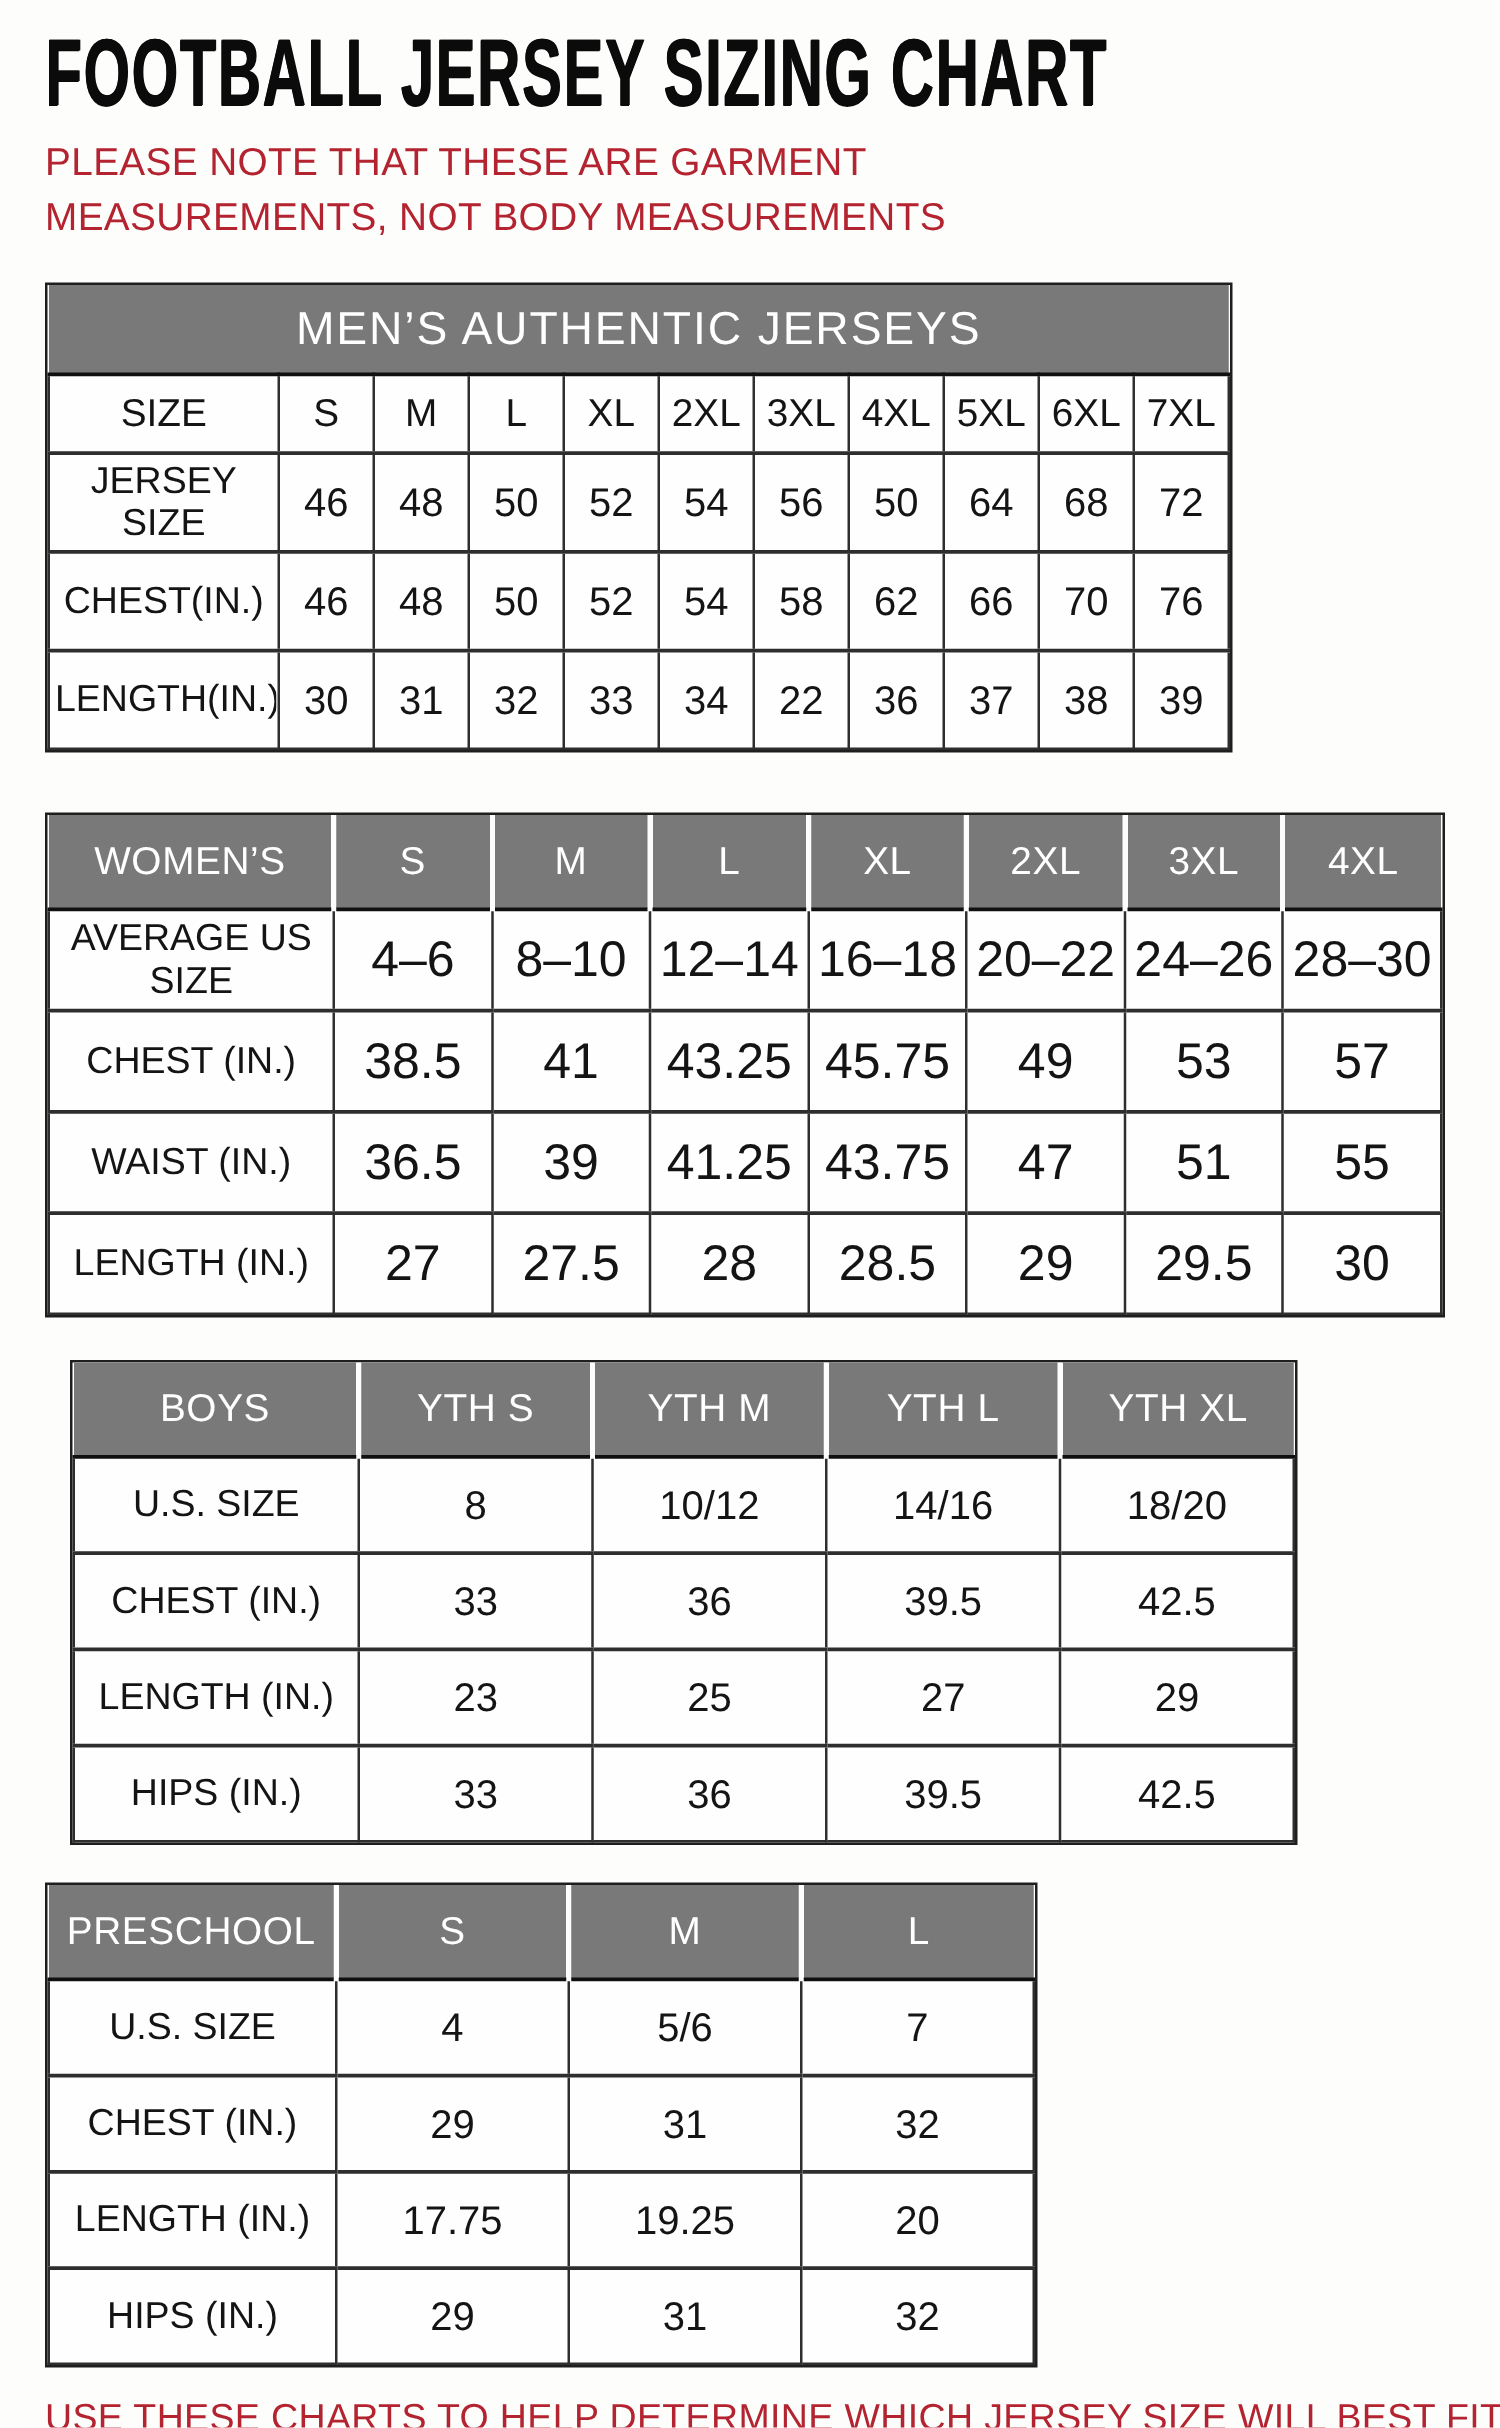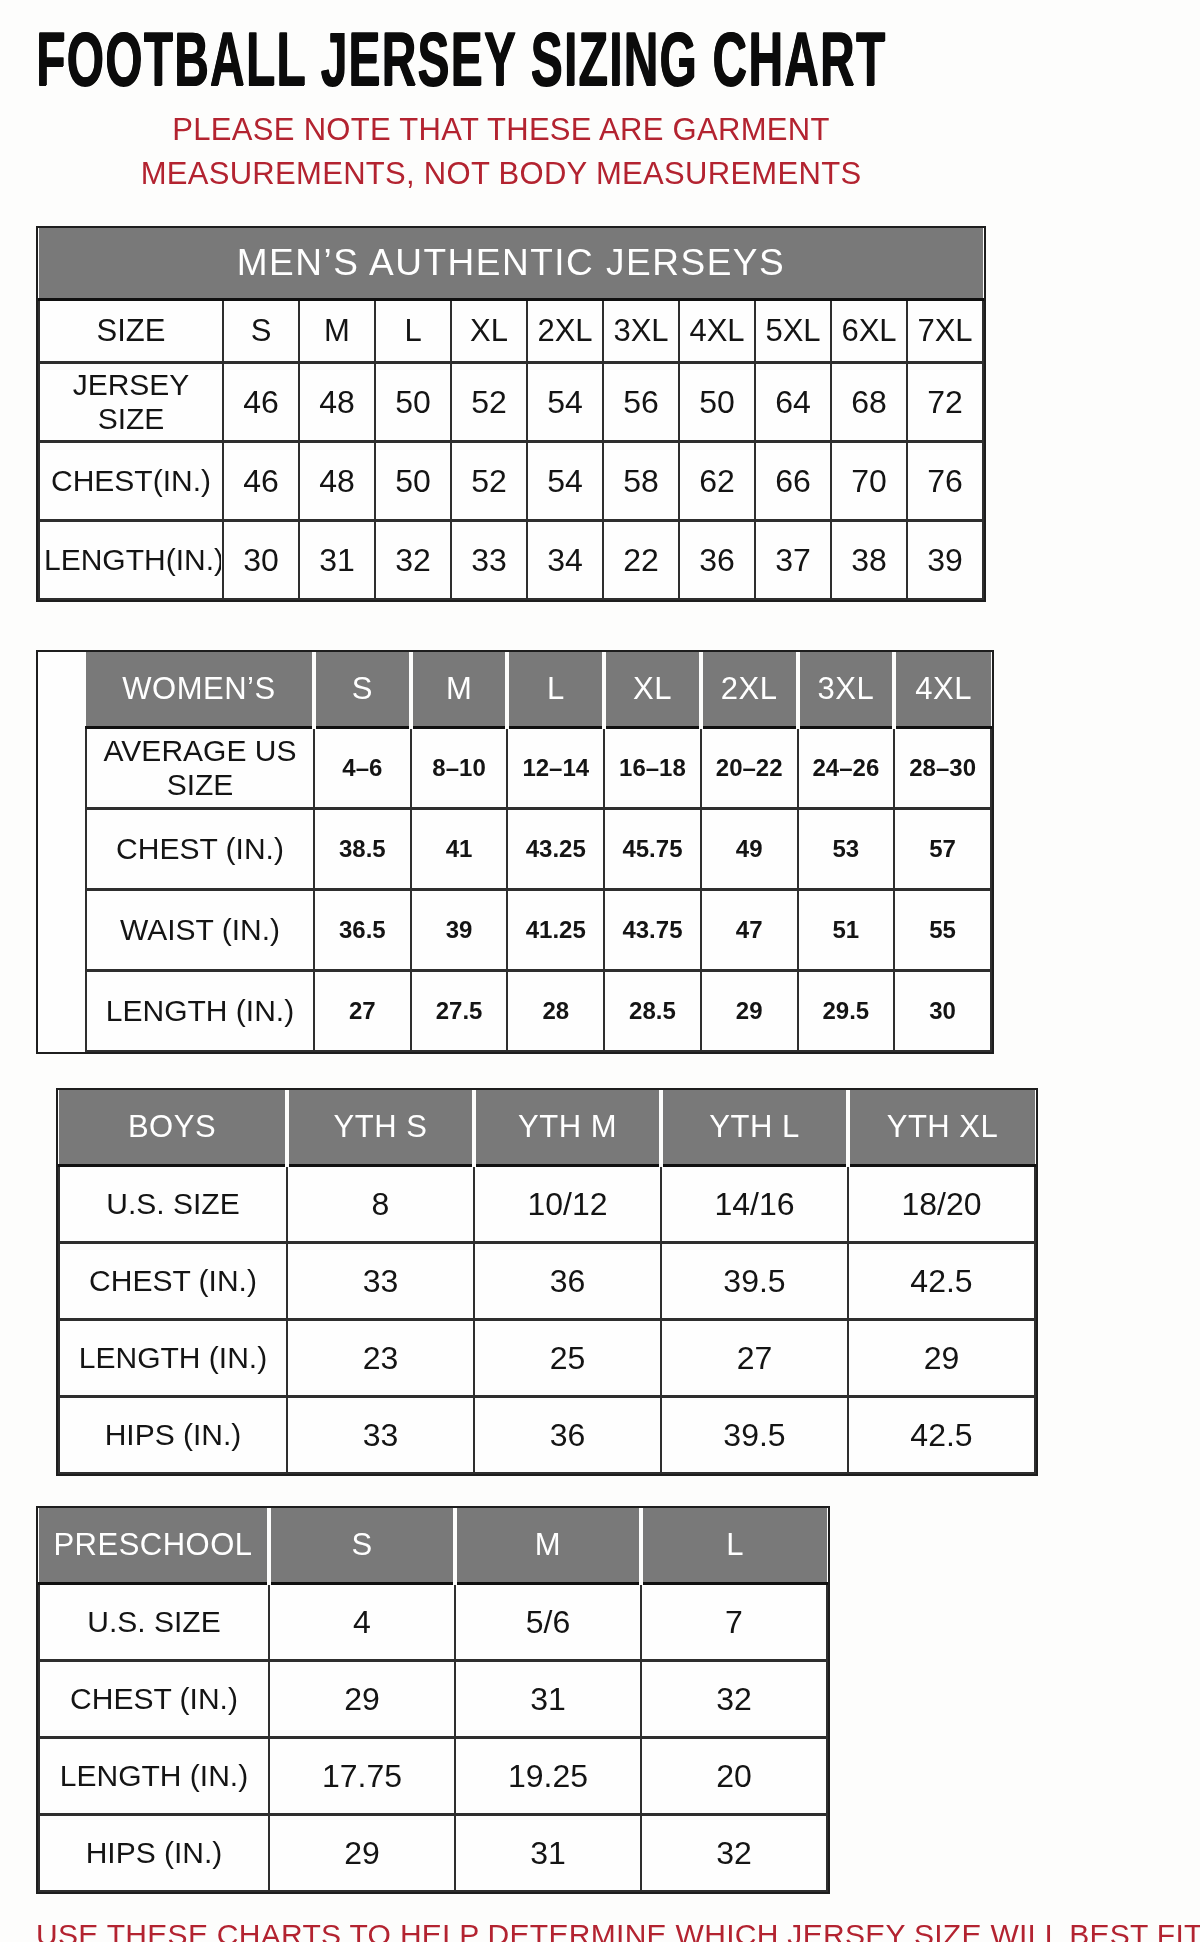--- a/index.html
+++ b/index.html
@@ -32,21 +32,20 @@
   }
 
   
   .note {
     color: var(--red, #b32330);
     font-size: 31px;
     line-height: 44px;
     max-width: 930px;
     margin: 12px 0 0 0;
     letter-spacing: 0.3px;
-    text-align: center;
   }
   .footer-note {
     color: var(--red, #b32330);
     font-size: 30px;
     margin: 24px 0 0 0;
     white-space: nowrap;
     letter-spacing: 0.3px;
   }
 
   
@@ -98,24 +97,24 @@
   td.row-label { font-size: 30px; line-height: 34px; }
   td.val { font-size: 32px; }
 
   
   .mens { width: 950px; margin-top: 30px; }
   .mens col.c0 { width: 184px; }
   .mens tbody td { height: 76px; }
   .mens tbody tr:first-child td { height: 60px; font-size: 31px; }
 
   
-  .womens { width: 958px; margin-top: 48px; padding-left: 47px; }
+  .womens { width: 1120px; margin-top: 48px; }
   .womens col.c0 { width: 228px; }
   .womens tbody td { height: 78px; }
-  .womens td.val { font-size: 24px; padding: 0 2px; font-weight: bold; }
+  .womens td.val { font-size: 40px; padding: 0 2px; }
 
   
   .boys { width: 982px; margin-top: 34px; margin-left: 20px; }
   .boys col.c0 { width: 228px; }
   .boys tbody td { height: 74px; }
 
   
   .preschool { width: 794px; margin-top: 30px; }
   .preschool col.c0 { width: 230px; }
   .preschool tbody td { height: 74px; }

